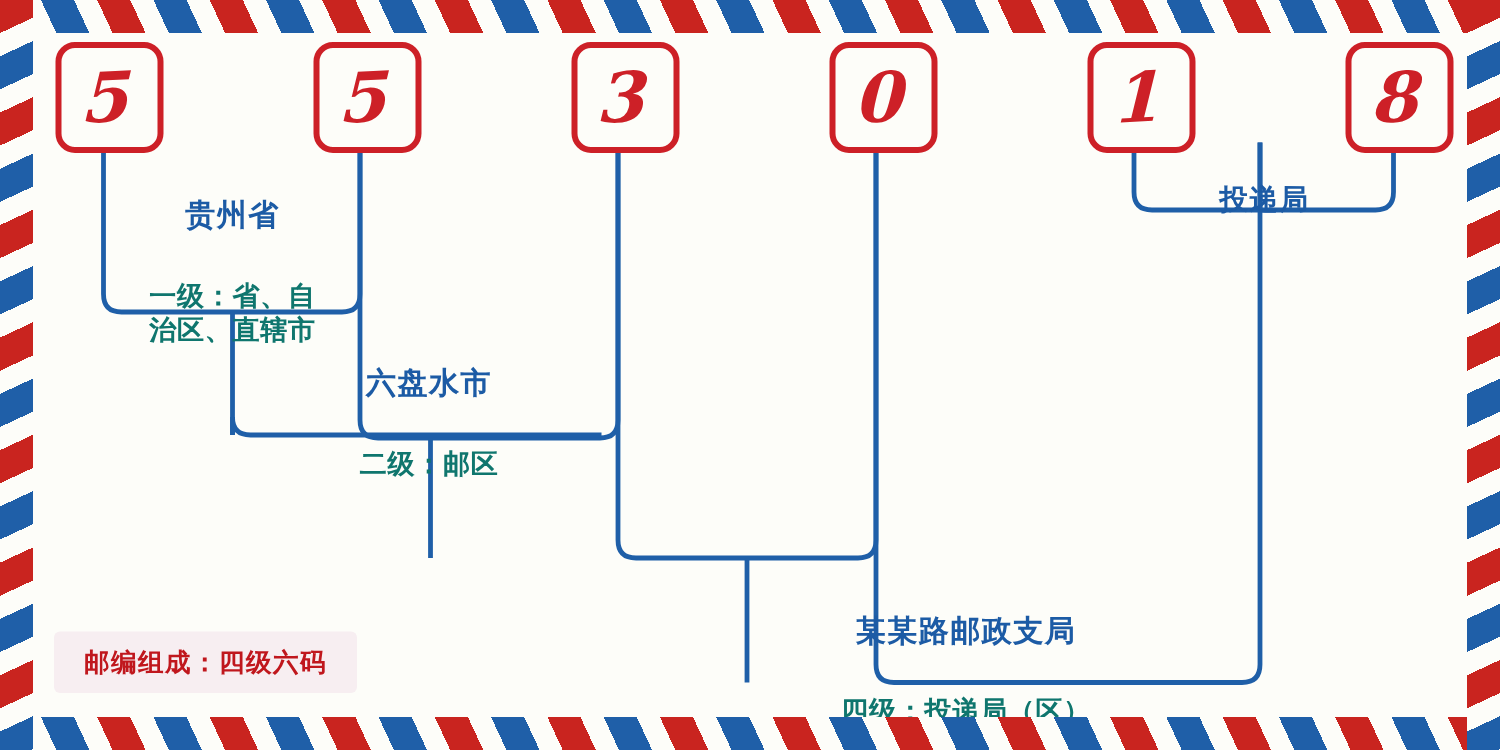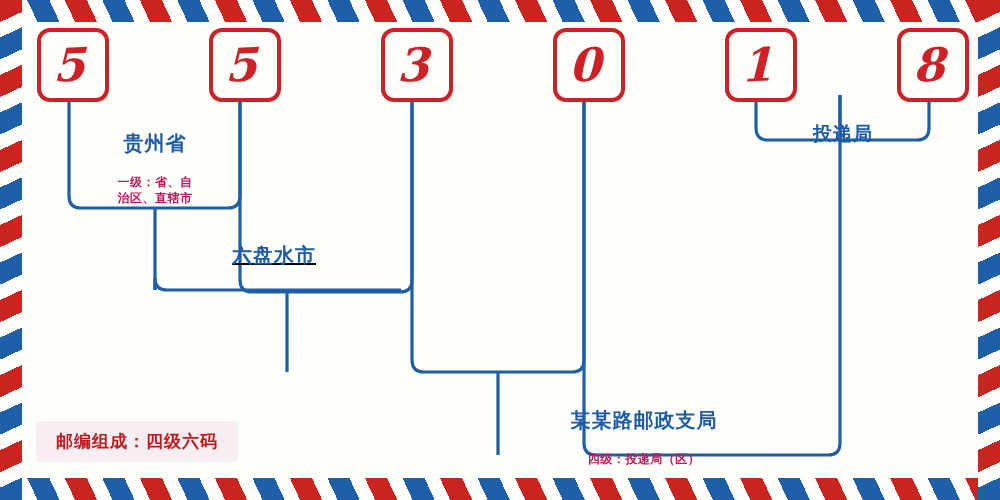--- a/index.html
+++ b/index.html
@@ -56,23 +56,23 @@
   #wires{position:absolute;left:0;top:0;width:1000px;height:500px;z-index:2;}
 
   
   .label{position:absolute;z-index:5;text-align:center;white-space:pre-line;}
   .label .l-title{
     color:#1c5ba5;font-weight:700;
     font-family:"DejaVu Serif","Liberation Serif",serif;
     font-size:20px;line-height:1.25;letter-spacing:1px;
   }
   .label .l-sub{
-    color:#be185d;font-weight:700;
-    font-size:12px;line-height:1.3;letter-spacing:0.5px;
-    margin-top:1px;
+    color:#0f766e;font-weight:700;
+    font-size:18px;line-height:1.3;letter-spacing:0.5px;
+    margin-top:12px;
   }
   .label.single .l-title{font-size:19px;}
 
   
   .badge{
     position:absolute;z-index:5;
     background:#f7eef1;border-radius:4px;
     padding:9px 20px;
     color:#c0171d;font-weight:700;font-size:17px;
     font-family:"DejaVu Serif","Liberation Serif",serif;
@@ -128,22 +128,23 @@
   <div class="digit-box" style="left:897px;top:28px;">
     <span class="digit-glyph">8</span>
   </div>
 
   <div class="label" style="left:74px;top:113px;width:162px;text-align:center;">
     <div class="l-title">贵州省</div>
     <div class="l-sub">一级：省、自
 治区、直辖市</div>
   </div>
 
-  <div class="label" style="left:174px;top:225px;width:200px;text-decoration:underline;">
+  <div class="label" style="left:186px;top:225px;width:200px;">
     <div class="l-title">六盘水市</div>
+    <div class="l-sub">二级：邮区</div>
   </div>
 
   <div class="label" style="left:308px;top:308px;width:276px;">
   </div>
 
   <div class="label single" style="left:768px;top:104px;width:150px;">
     <div class="l-title">投递局</div>
   </div>
 
   <div class="label" style="left:506px;top:390px;width:276px;">

